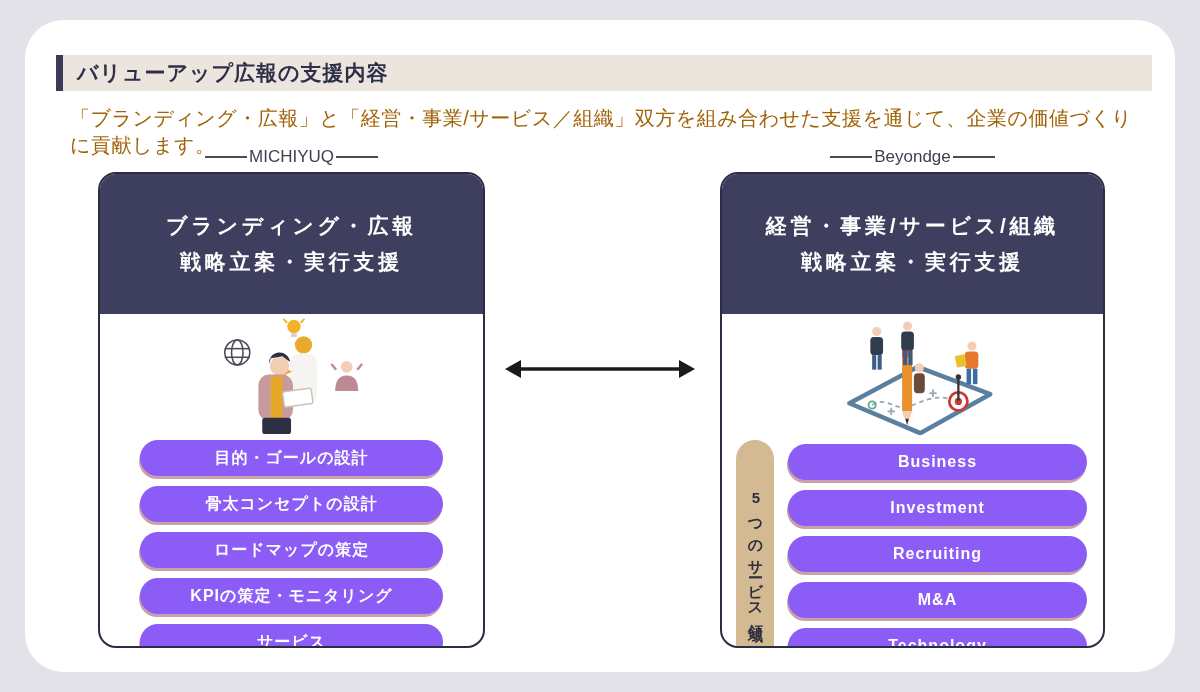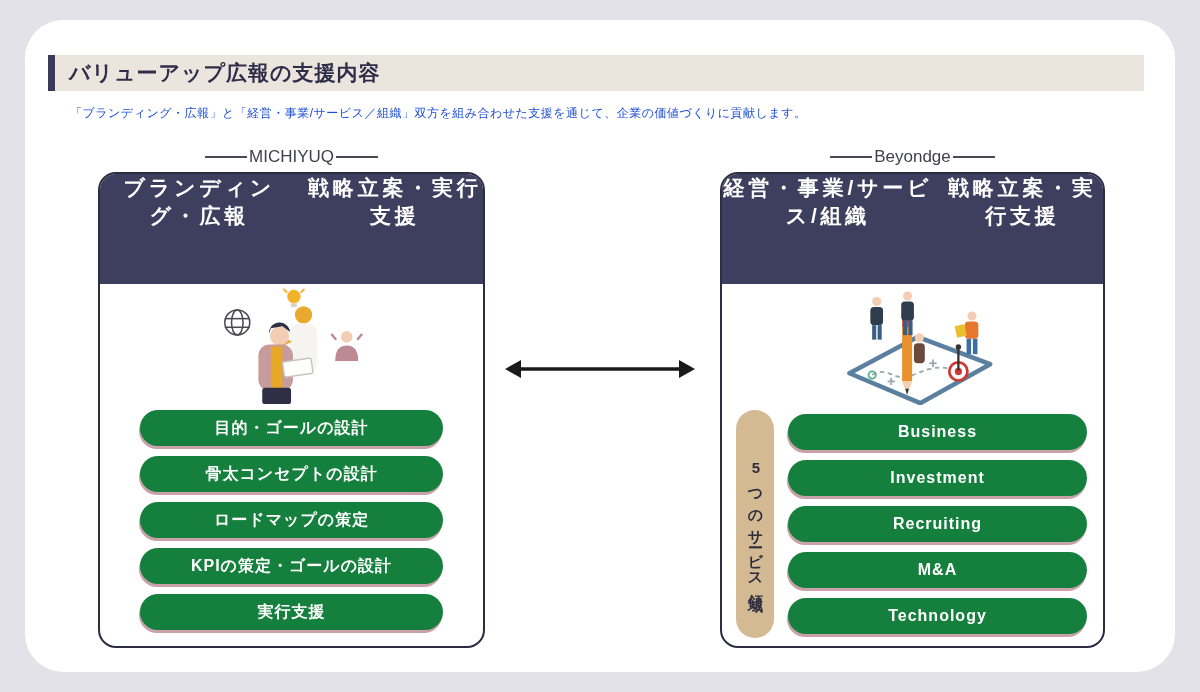--- a/index.html
+++ b/index.html
@@ -4,48 +4,48 @@
 <style>
   * { margin:0; padding:0; box-sizing:border-box; }
   html,body { width:1200px; height:692px; }
   body { font-family:"Liberation Sans","DejaVu Sans",sans-serif; }
 
   .stage { position:relative; width:1200px; height:692px; background:#e3e2e8; overflow:hidden; }
   .surface { position:absolute; left:25px; top:20px; width:1150px; height:652px;
              background:#ffffff; border-radius:38px; }
 
   
-  .titlebar { position:absolute; left:48px; top:55px; width:1096px; height:36px;
+  .titlebar { position:absolute; left:56px; top:55px; width:1096px; height:36px;
               background:#ece5dd; display:flex; align-items:center; }
   .accent { width:7px; height:36px; background:#3a3a58; flex:none; }
   .page-title { font-size:21px; font-weight:bold; color:#2e2e4a; padding-left:14px; letter-spacing:1px; }
 
-  .subtitle { position:absolute; left:70px; top:105px; width:1070px; font-size:12px;
-              color:#1d4ed8; letter-spacing:0.5px; }
+  .subtitle { position:absolute; left:70px; top:105px; width:1070px; font-size:20px;
+              color:#a16207; letter-spacing:0.5px; }
 
   
   .brand { position:absolute; top:146px; height:22px; display:flex; align-items:center; gap:2px;
            justify-content:center; font-size:17px; color:#3f3f4e; }
   .brand-left { left:98px; width:387px; }
   .brand-right { left:720px; width:385px; }
   .dash { width:42px; height:2px; background:#4a4a55; }
 
   
   .panel { position:absolute; top:172px; height:476px; background:#ffffff;
            border:2px solid #2c2c42; border-radius:18px; overflow:hidden;
            display:flex; flex-direction:column; }
   .panel-left { left:98px; width:387px; }
   .panel-right { left:720px; width:385px; }
-  .panel-header { height:110px; background:#3e3e5e; color:#ffffff; text-align:center;
+  .panel-header { height:140px; background:#3e3e5e; color:#ffffff; text-align:center;
                   font-weight:bold; font-size:21px; letter-spacing:0.18em;
-                  display:flex; justify-content:center; gap:8px; flex:none; }
+                  display:flex; flex-direction:column; justify-content:center; gap:8px; flex:none; }
   .illus { height:124px; flex:none; display:flex; align-items:center; justify-content:center; }
 
   .pills { list-style:none; display:flex; flex-direction:column; gap:10px; padding:2px 40px 0; }
-  .pill { height:36px; border-radius:18px; background:#15803d; color:#ffffff;
+  .pill { height:36px; border-radius:18px; background:#8b5cf6; color:#ffffff;
           font-weight:bold; font-size:16px; letter-spacing:1px; text-align:center;
           line-height:36px; box-shadow:-1px 3px 0 rgba(154,86,96,0.55); }
 
   
   .service-row { display:flex; align-items:center; padding:2px 16px 0 14px; }
   .side-label { width:38px; height:228px; background:#d3ba92; border-radius:19px; flex:none;
                 display:flex; align-items:center; justify-content:center;
                 writing-mode:vertical-rl; text-orientation:upright;
                 font-size:15px; font-weight:bold; color:#2e2e3e; letter-spacing:3px; }
   .service-row .pills { flex:1; padding:0 0 0 14px; }
@@ -115,22 +115,22 @@
         <circle cx="152" cy="53" r="6" fill="#f3cdb4"></circle>
         <path d="M140 78 q0 -16 12 -16 q12 0 12 16 z" fill="#bd8a93"></path>
         <line x1="141" y1="56" x2="136" y2="50" stroke="#bd8a93" stroke-width="2.5"></line>
         <line x1="163" y1="56" x2="168" y2="50" stroke="#bd8a93" stroke-width="2.5"></line>
       </svg>
     </div>
     <ul class="pills">
       <li class="pill">目的・ゴールの設計</li>
       <li class="pill">骨太コンセプトの設計</li>
       <li class="pill">ロードマップの策定</li>
-      <li class="pill">KPIの策定・ゴールの設計</li>
-      <li class="pill">実行支援</li>
+      <li class="pill">KPIの策定・モニタリング</li>
+      <li class="pill">サービス</li>
     </ul>
   </section>
 
   <svg class="center-arrow" width="190" height="22" viewBox="0 0 190 22">
     <line x1="14" y1="11" x2="176" y2="11" stroke="#1a1a1a" stroke-width="3.5"></line>
     <polygon points="16,2 0,11 16,20" fill="#1a1a1a"></polygon>
     <polygon points="174,2 190,11 174,20" fill="#1a1a1a"></polygon>
   </svg>
 
   <section class="panel panel-right">

